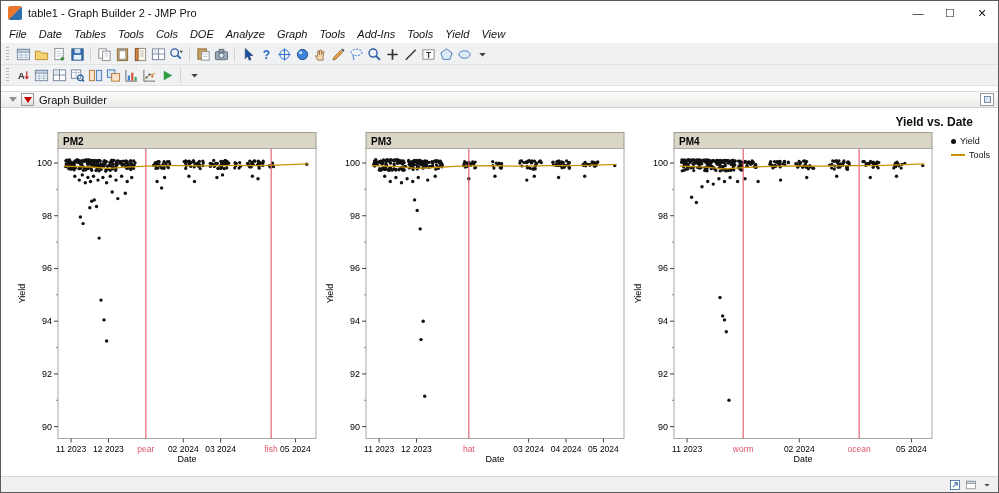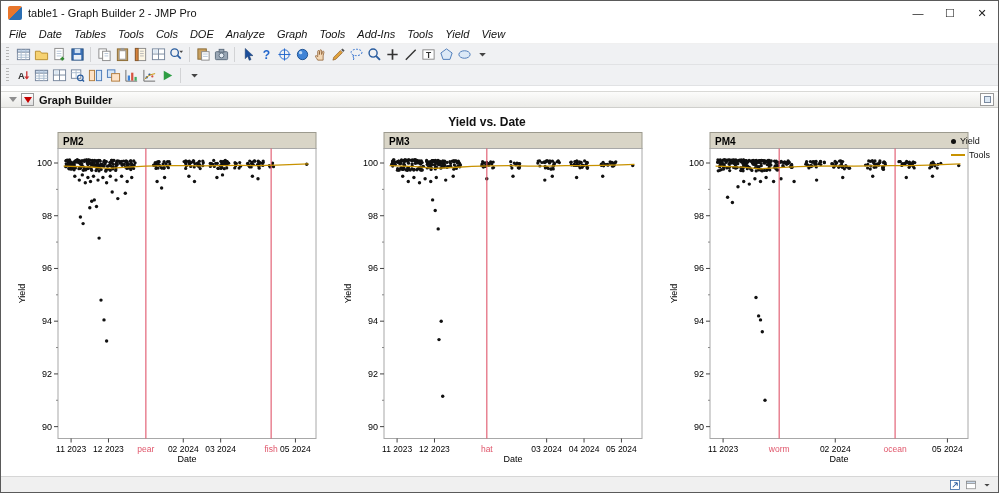--- a/index.html
+++ b/index.html
@@ -37,29 +37,29 @@
   
   .outline { height:17px; display:flex; align-items:center; flex:0 0 auto;
              background:linear-gradient(#fcfcfb,#ebebe8); border-top:1px solid #d9d9d6;
              border-bottom:1px solid #cfcfcc; padding:0 4px; }
   .disc { width:0; height:0; border-left:4px solid transparent; border-right:4px solid transparent;
           border-top:5px solid #8f8f8f; margin:0 4px; }
   .redtri-btn { width:13px; height:13px; border:1px solid #9a9a9a; background:linear-gradient(#fff,#dedede);
                 display:flex; align-items:center; justify-content:center; margin-right:5px; }
   .redtri { width:0; height:0; border-left:4px solid transparent; border-right:4px solid transparent;
             border-top:6px solid #c40000; }
-  .outline-title { font-size:11px; font-weight:bold; color:#111; }
+  .outline-title { font-size:11px; font-weight:normal; color:#111; }
   .outline-right-btn { margin-left:auto; width:14px; height:13px; border:1px solid #9a9a9a;
                        background:#fdfdfd; display:flex; align-items:center; justify-content:center; }
   .outline-right-btn i { display:block; width:7px; height:7px; border:1px solid #7a8aa0; background:#dce8f4; }
 
   
   .content { flex:1 1 auto; background:#fff; position:relative; overflow:hidden; }
-  .chart-title { margin-top:7px; width:972px; text-align:center; font-size:12px; font-weight:bold; color:#111; }
-  .chart-row { display:flex; gap:24px; padding-left:15px; margin-top:3px; }
+  .chart-title { margin-top:7px; width:972px; text-align:right; font-size:12px; font-weight:bold; color:#111; }
+  .chart-row { display:flex; gap:6px; padding-left:15px; margin-top:3px; }
   svg text { font-family:"Liberation Sans", sans-serif; }
 
   .legend { position:absolute; right:8px; top:28px; display:flex; flex-direction:column; gap:4px; }
   .legend-item { display:flex; align-items:center; gap:4px; font-size:9px; color:#111; }
   .lm-dot { width:5px; height:5px; border-radius:50%; }
   .lm-line { width:14px; height:2px; }
 
   
   .statusbar { height:16px; background:#f0f0f0; border-top:1px solid #d6d6d6; flex:0 0 auto;
                display:flex; align-items:center; justify-content:flex-end; padding-right:5px; }

